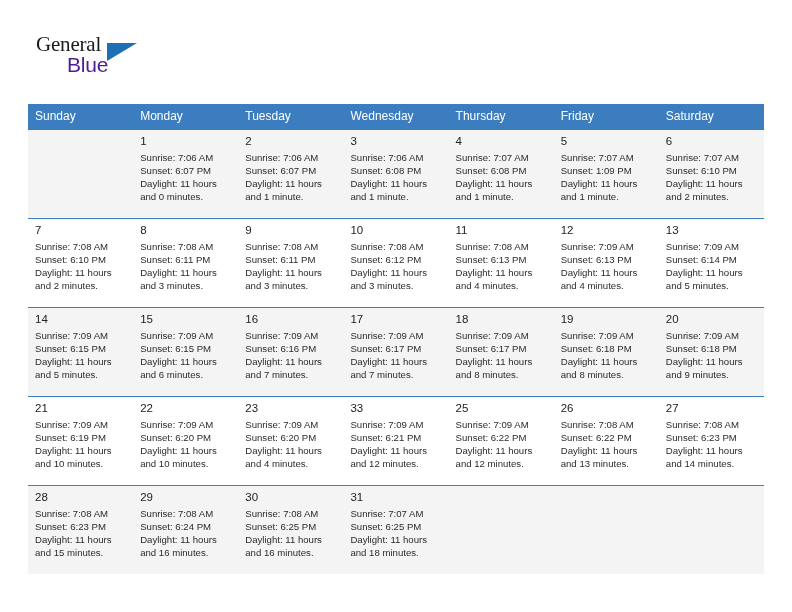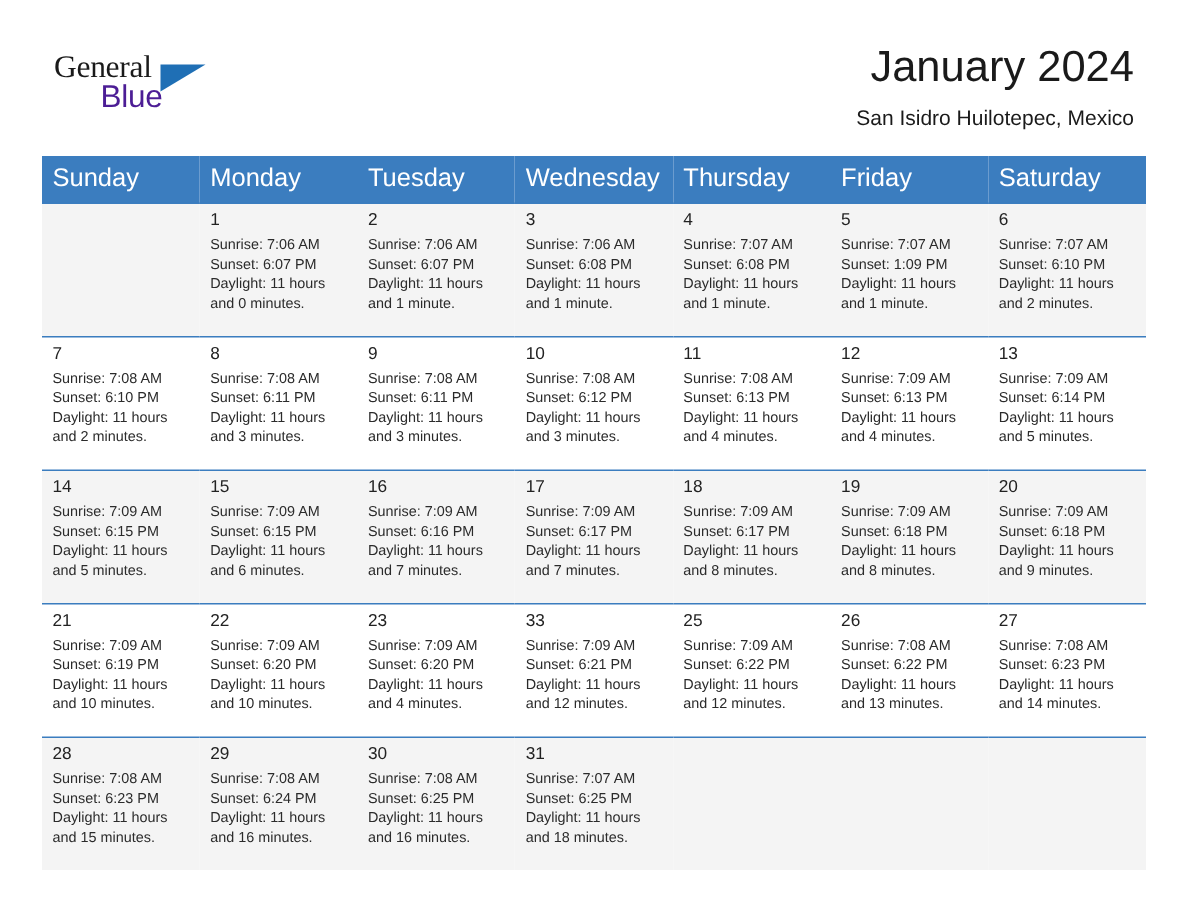--- a/index.html
+++ b/index.html
@@ -91,21 +91,21 @@
     top: 104px;
     width: 736px;
     border-collapse: collapse;
     table-layout: fixed;
   }
   .calendar col { width: 105.14px; }
 
   thead th {
     background: #3b7dbf;
     color: #ffffff;
-    font-size: 17px;
+    font-size: 12px;
     font-weight: normal;
     text-align: left;
     padding: 5px 0 6px 7px;
     height: 12px;
     vertical-align: middle;
   }
 
   tbody td {
     vertical-align: top;
     padding: 0;
@@ -141,24 +141,20 @@
 <div class="page">
 
   <div class="header">
 
     <div class="brand">
       <span class="brand-general">General</span>
       <span class="brand-triangle"></span>
       <span class="brand-blue">Blue</span>
     </div>
 
-    <div class="title-block">
-      <div class="month-title">January 2024</div>
-      <div class="location">San Isidro Huilotepec, Mexico</div>
-    </div>
 
   </div>
 
   <table class="calendar">
     <colgroup>
       <col>
         <col>
         <col>
         <col>
         <col>

